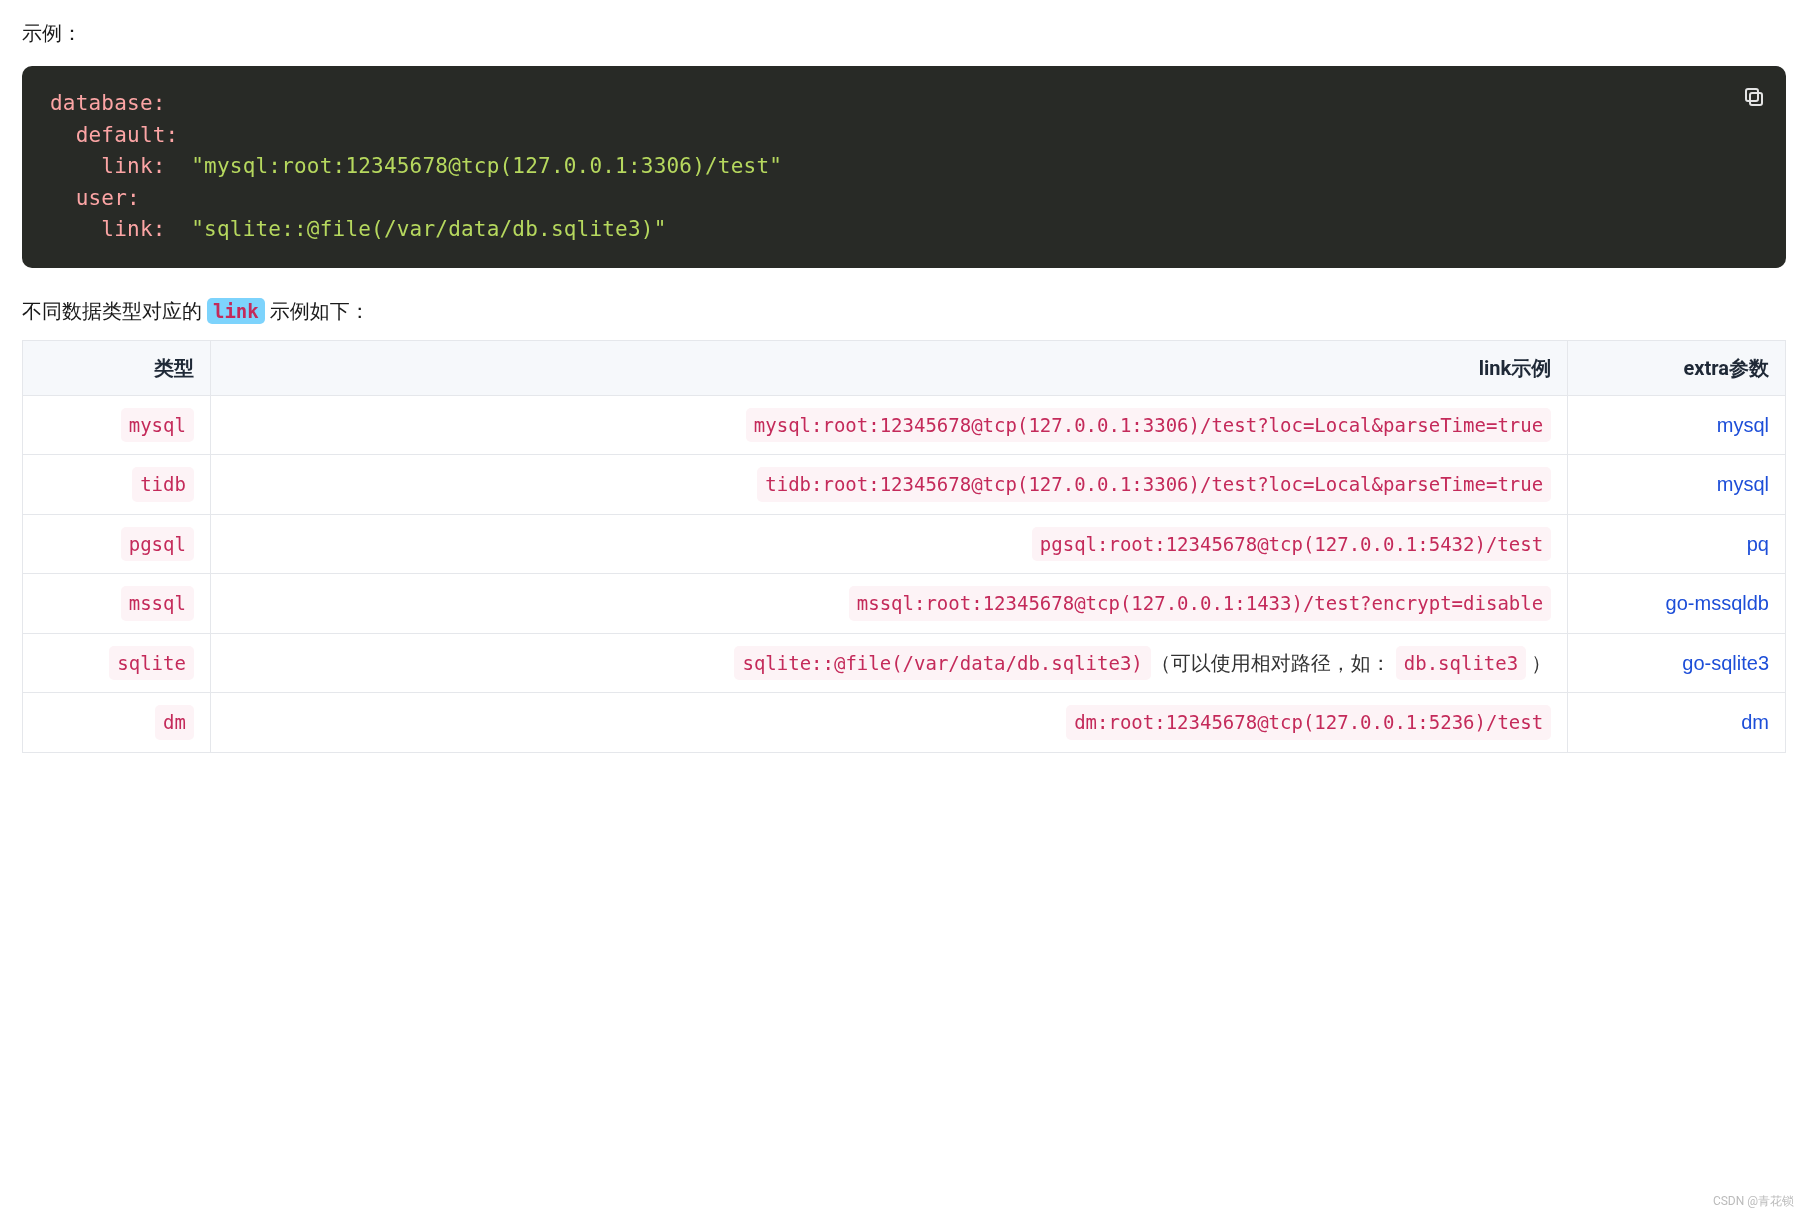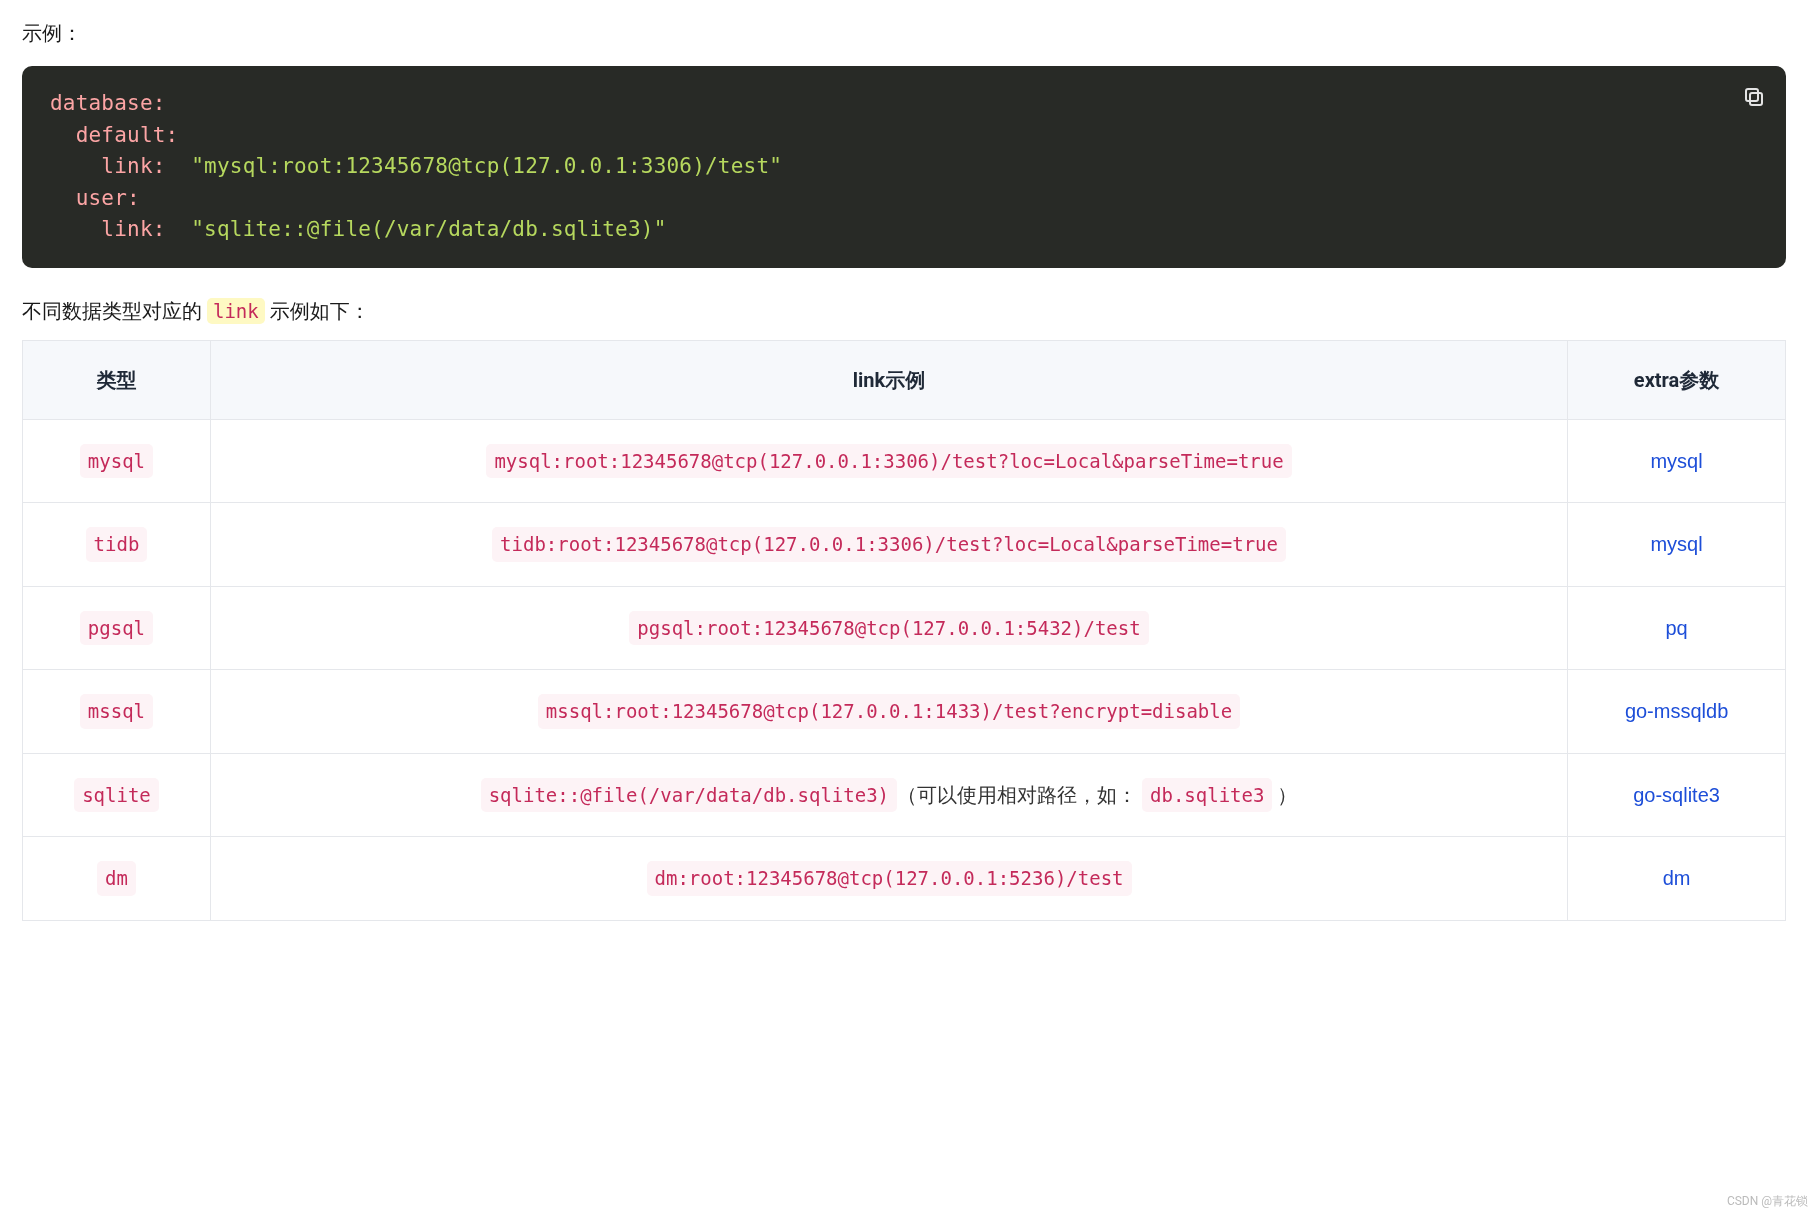--- a/index.html
+++ b/index.html
@@ -38,34 +38,35 @@
       background: transparent;
       border: none;
       cursor: pointer;
       color: #e4e4e4;
     }
     .copy-btn svg { width: 24px; height: 24px; stroke: currentColor; fill: none; stroke-width: 2; }
     .para { margin-bottom: 14px; }
     .para .inline-code {
       font-family: ui-monospace, SFMono-Regular, Menlo, Consolas, monospace;
       color: #c42a5a;
-      background: #fef9c3;
+      background: #7dd3fc;
       padding: 2px 6px;
       border-radius: 5px;
       font-size: 0.95em;
+      font-weight: bold;
     }
     table.db-table {
       width: 100%;
       border-collapse: collapse;
       font-size: 20px;
     }
     table.db-table th, table.db-table td {
       border: 1px solid #e5e7eb;
-      padding: 24px 16px;
-      text-align: center;
+      padding: 12px 16px;
+      text-align: right;
       vertical-align: middle;
     }
     table.db-table th {
       background: #f6f8fb;
       font-weight: 700;
       color: #1f2937;
     }
     .cell-code {
       font-family: ui-monospace, SFMono-Regular, Menlo, Consolas, monospace;
       color: #c42a5a;
@@ -76,21 +77,21 @@
       font-size: 0.95em;
     }
     .extra-link {
       color: #1d4ed8;
       text-decoration: none;
       font-family: -apple-system, BlinkMacSystemFont, "Segoe UI", sans-serif;
     }
     .note-text { color: #333; }
     .watermark {
       position: fixed;
-      right: 0;
+      right: 14px;
       bottom: 6px;
       font-size: 12px;
       color: #bbb;
       pointer-events: none;
     }
   </style>
 </head>
 <body>
 
 <p class="intro">示例：</p>

